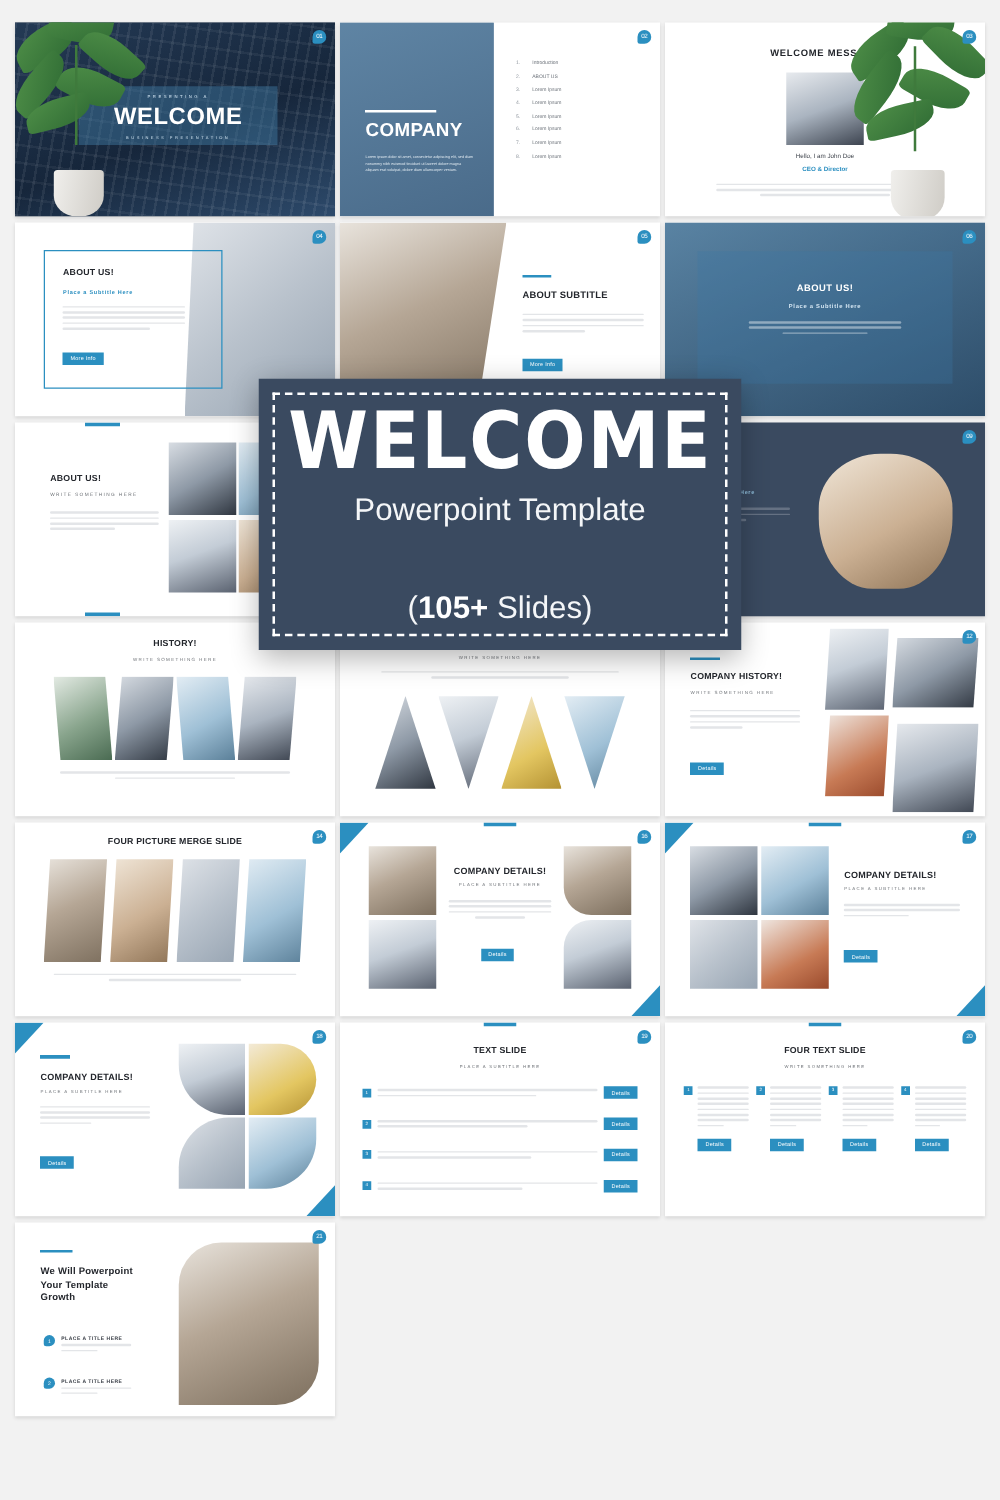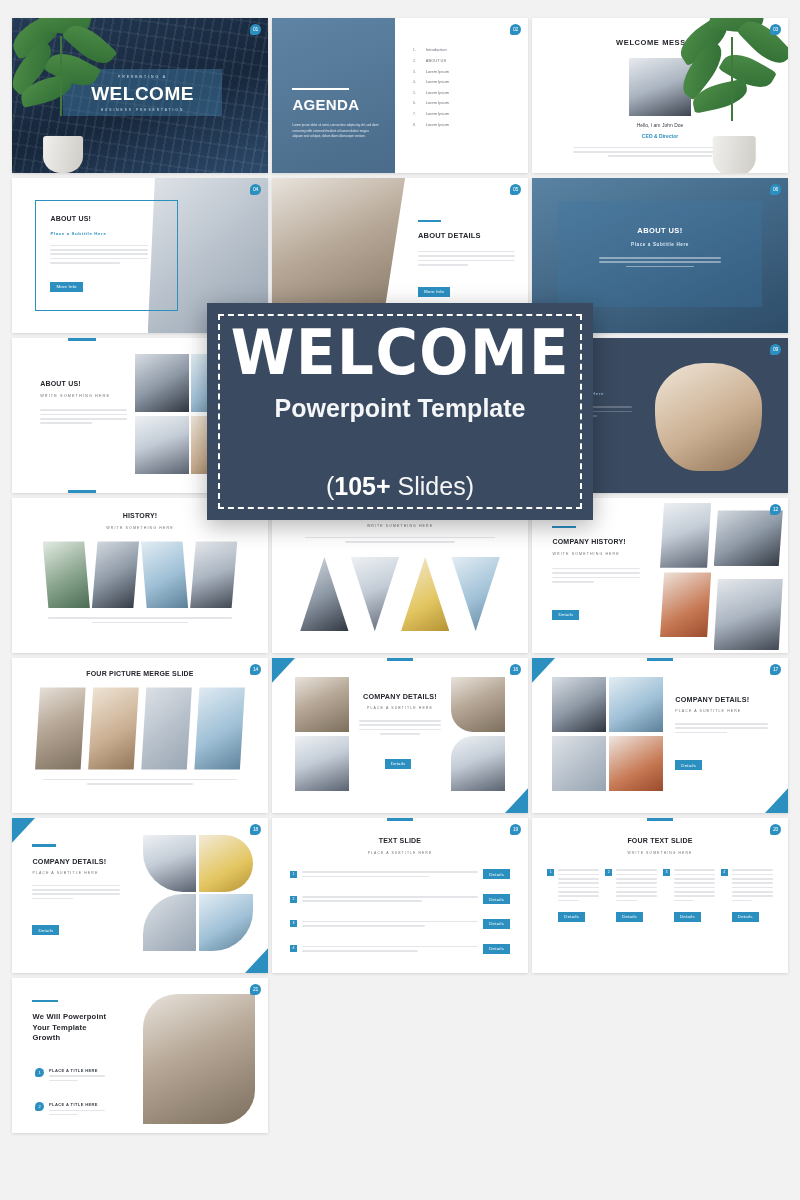--- a/index.html
+++ b/index.html
@@ -102,21 +102,21 @@
     align-items: center; justify-content: center;
     text-align: center;
   }
   .ov-welcome {
     font-family: "DejaVu Sans Condensed", "Liberation Sans Narrow", "Liberation Sans", sans-serif;
     font-weight: bold; font-size: 63px; line-height: .98;
     color: #ffffff; letter-spacing: 1.5px;
     transform: scaleX(1.02);
   }
   .ov-sub {
-    font-size: 25px; color: #f4f6f8; margin-top: 11px; line-height: 1.18; font-weight: 700;
+    font-size: 25px; color: #f4f6f8; margin-top: 11px; line-height: 1.18; font-weight: 400;
   }
   .ov-slides { font-size: 25px; color: #f4f6f8; line-height: 1.18; margin-top: 48px; }
   .ov-slides b { font-weight: bold; color:#ffffff; }
 </style>
 </head>
 <body>
 
 <div class="sheet">
   <div class="grid">
 
@@ -135,21 +135,21 @@
         <div class="leaf" style="left:14%;top:44%;width:40%;height:14%;transform:rotate(-14deg);"></div>
         <div style="position:absolute;left:44%;top:18%;width:2px;height:48%;background:#3f7a3c;"></div>
         <div class="pot" style="width:30%;height:22%;left:46%;"></div>
       </div>
       <div class="badge">01</div>
     </div>
 
     <div class="slide">
       <div class="ph p-desk tint-soft" style="left:0;top:0;width:48%;height:100%;"></div>
       <div style="position:absolute;left:8%;top:45%;width:22%;height:2.5px;background:#fff;z-index:5;"></div>
-      <div style="position:absolute;left:8%;top:50%;font-size:15px;font-weight:bold;color:#fff;letter-spacing:.3px;z-index:5;">AGENDA</div>
+      <div style="position:absolute;left:8%;top:50%;font-size:15px;font-weight:bold;color:#fff;letter-spacing:.3px;z-index:5;">COMPANY</div>
       <div style="position:absolute;left:8%;top:68%;width:34%;font-size:3px;color:#dde7ef;line-height:1.8;z-index:5;">Lorem ipsum dolor sit amet, consectetur adipiscing elit, sed diam nonummy nibh euismod tincidunt ut laoreet dolore magna aliquam erat volutpat, dolore diam ullamcorper veniam.</div>
       <div style="position:absolute;left:55%;top:19%;width:42%;">
         <div style="display:flex;gap:5px;margin-bottom:5.6px;">
             <span style="font-size:4px;color:#8d949c;width:8px;">1.</span>
             <span style="font-size:4px;color:#6b7179;">Introduction</span>
           </div>
         <div style="display:flex;gap:5px;margin-bottom:5.6px;">
             <span style="font-size:4px;color:#8d949c;width:8px;">2.</span>
             <span style="font-size:4px;color:#6b7179;">ABOUT US</span>
           </div>
@@ -216,21 +216,21 @@
           <i></i>
           <i style="width:72%;"></i>
         </div>
       <a class="btn" style="position:absolute;left:15%;top:67%;">More Info</a>
       <div class="badge">04</div>
     </div>
 
     <div class="slide">
       <div class="ph p-meet" style="left:0;top:0;width:52%;height:100%;clip-path:polygon(0 0,100% 0,82% 100%,0 100%);"></div>
       <div class="accent-bar" style="position:absolute;left:57%;top:27%;width:9%;height:2.6px;"></div>
-      <div class="ttl" style="position:absolute;left:57%;top:34%;font-size:7.5px;">ABOUT DETAILS</div>
+      <div class="ttl" style="position:absolute;left:57%;top:34%;font-size:7.5px;">ABOUT SUBTITLE</div>
       <div class="lines" style="position:absolute;left:57%;top:47%;width:38%;">
           <i></i>
           <i></i>
           <i></i>
           <i style="width:52%;"></i>
         </div>
       <a class="btn" style="position:absolute;left:57%;top:70%;">More Info</a>
       <div class="badge">05</div>
     </div>
 

